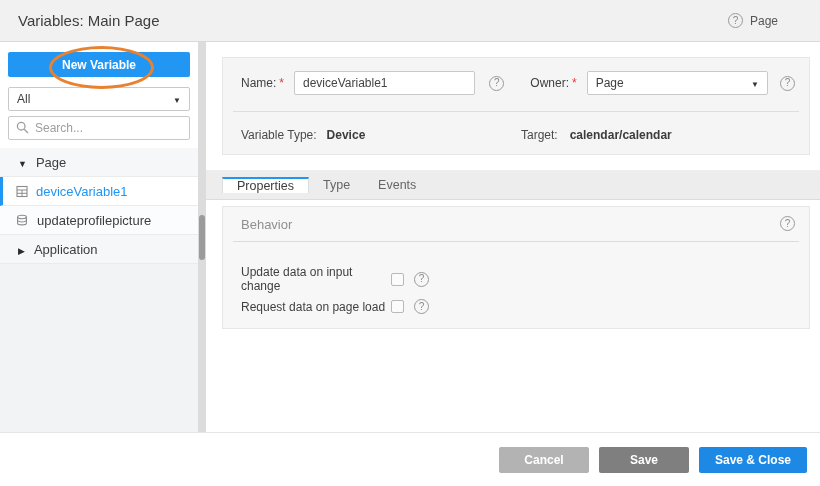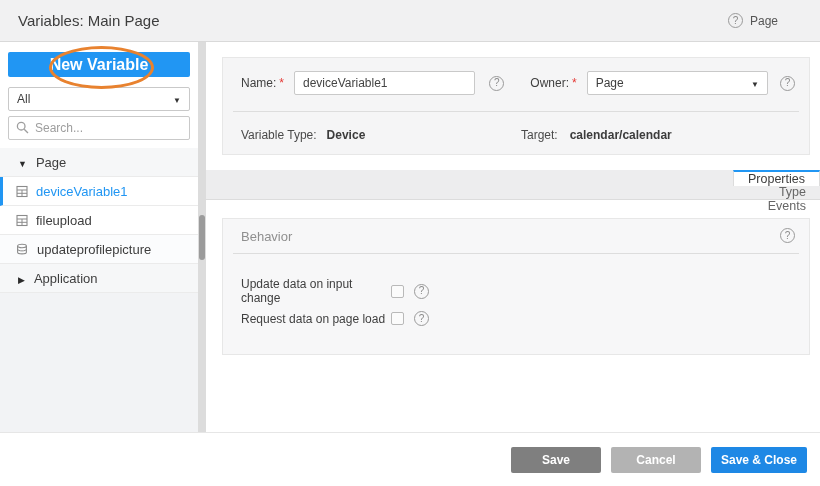--- a/index.html
+++ b/index.html
@@ -20,21 +20,21 @@
          align-items:center;justify-content:center;box-sizing:border-box;
          flex:0 0 auto;background:transparent;cursor:pointer;}
   .qicon::before{content:"?";}
 
   
   .sidebar{position:absolute;top:42px;left:0;width:198px;height:390px;
            background:#f2f3f5;box-sizing:border-box;}
   .sidebar-top{position:absolute;top:0;left:0;right:0;height:106px;background:#fff;}
   .btn-new{position:absolute;left:8px;top:10px;width:182px;height:25px;
            background:#2196f3;color:#fff;border:none;border-radius:2px;
-           font-family:inherit;font-weight:bold;font-size:16px;cursor:pointer;}
+           font-family:inherit;font-weight:bold;font-size:12px;cursor:pointer;}
   .select-box{position:absolute;left:8px;width:182px;height:24px;background:#fff;
               border:1px solid #c9c9c9;border-radius:2px;display:flex;
               align-items:center;justify-content:space-between;padding:0 8px;
               box-sizing:border-box;font-size:12px;color:#3d3d3d;cursor:pointer;}
   .select-all{top:45px;}
   .caret-small::before{content:"▼";font-size:8px;color:#333;}
   .search-wrap{position:absolute;left:8px;top:74px;width:182px;height:24px;}
   .search-input{width:100%;height:100%;border:1px solid #c9c9c9;border-radius:2px;
                 box-sizing:border-box;padding:0 8px 0 26px;font-size:12px;
                 font-family:inherit;color:#444;background:#fff;}
@@ -73,48 +73,48 @@
   .owner-select.select-box{position:static;}
   .ml14{margin-left:14px;} .ml26{margin-left:26px;} .ml12{margin-left:12px;}
   .fsep{position:absolute;top:53px;left:10px;right:10px;border-top:1px solid #ddd;}
   .vt-group{position:absolute;top:70px;left:18px;display:flex;gap:10px;
             font-size:12px;color:#4a4a4a;align-items:baseline;}
   .target-group{position:absolute;top:70px;left:298px;display:flex;gap:12px;
             font-size:12px;color:#4a4a4a;align-items:baseline;}
   .fvalue{font-weight:bold;color:#3c3c3c;}
 
   .tabbar{position:absolute;left:0;right:0;top:128px;height:30px;background:#ededee;
-          border-bottom:1px solid #dcdcdc;display:flex;align-items:flex-end;
-          padding-left:16px;box-sizing:border-box;flex-direction:column;}
+          border-bottom:1px solid #dcdcdc;display:flex;align-items:center;
+          padding-left:16px;box-sizing:border-box;}
   .tab{display:flex;align-items:center;padding:0 14px;font-size:12.5px;color:#666;
        box-sizing:border-box;cursor:pointer;}
   .tab.active{background:#fff;border-top:2px solid #2196f3;border-left:1px solid #dcdcdc;
        border-right:1px solid #dcdcdc;color:#3d3d3d;margin-bottom:-1px;}
 
-  .behavior-card{position:absolute;left:16px;top:176px;right:10px;height:137px;
+  .behavior-card{position:absolute;left:16px;top:164px;right:10px;height:123px;
                  background:#f7f7f8;border:1px solid #e7e7e7;box-sizing:border-box;}
   .bhead{position:absolute;top:10px;left:18px;color:#8f8f8f;font-size:13px;}
   .bq{position:absolute;top:9px;right:14px;}
   .bsep{position:absolute;top:34px;left:10px;right:10px;border-top:1px solid #ddd;}
   .opt{position:absolute;left:18px;display:flex;align-items:center;
        font-size:12px;color:#3f3f3f;}
   .opt1{top:58px;} .opt2{top:92px;}
   .opt-label{width:150px;}
   .checkbox{width:13px;height:13px;border:1px solid #b9b9b9;background:#fbfbfb;
             border-radius:2px;box-sizing:border-box;margin-right:10px;cursor:pointer;}
 
   
   .footer{position:absolute;left:0;right:0;top:432px;height:54px;background:#fff;
           border-top:1px solid #e6e6e6;display:flex;align-items:center;
           justify-content:flex-end;gap:10px;padding-right:13px;box-sizing:border-box;}
   .btn{height:26px;border:none;border-radius:2px;color:#fff;font-size:12px;
        font-weight:bold;font-family:inherit;cursor:pointer;}
   .btn-cancel{background:#b3b3b3;width:90px;}
   .btn-save{background:#7f7f7f;width:90px;}
-  .btn-saveclose{background:#1e88e5;width:96px;}
+  .btn-saveclose{background:#1e88e5;width:108px;}
 
   
   .annotation{position:absolute;left:49px;top:46px;width:99px;height:37px;
               border:3px solid #e8822f;border-radius:50%;pointer-events:none;z-index:6;}
 </style>
 </head>
 <body>
 
 <div class="app">
 
@@ -149,31 +149,20 @@
       <div class="trow var selected">
         <span class="vicon">
           <svg width="12" height="13" viewBox="0 0 12 13">
             <rect x="1" y="1.5" width="10" height="10" fill="none" stroke="#8b8b8b" stroke-width="1.1"></rect>
             <line x1="1" y1="5" x2="11" y2="5" stroke="#8b8b8b" stroke-width="1"></line>
             <line x1="1" y1="8.3" x2="11" y2="8.3" stroke="#8b8b8b" stroke-width="1"></line>
             <line x1="6" y1="5" x2="6" y2="11.5" stroke="#8b8b8b" stroke-width="1"></line>
           </svg>
         </span>
         <span class="tlabel">deviceVariable1</span>
-      </div>
-      <div class="trow var">
-        <span class="vicon">
-          <svg width="12" height="13" viewBox="0 0 12 13">
-            <rect x="1" y="1.5" width="10" height="10" fill="none" stroke="#8b8b8b" stroke-width="1.1"></rect>
-            <line x1="1" y1="5" x2="11" y2="5" stroke="#8b8b8b" stroke-width="1"></line>
-            <line x1="1" y1="8.3" x2="11" y2="8.3" stroke="#8b8b8b" stroke-width="1"></line>
-            <line x1="6" y1="5" x2="6" y2="11.5" stroke="#8b8b8b" stroke-width="1"></line>
-          </svg>
-        </span>
-        <span class="tlabel">fileupload</span>
       </div>
       <div class="trow var alt">
         <span class="vicon">
           <svg width="13" height="13" viewBox="0 0 13 13">
             <ellipse cx="6" cy="3" rx="4.4" ry="1.7" fill="none" stroke="#8b8b8b" stroke-width="1.1"></ellipse>
             <path d="M1.6 3 v6.2 c0 1 2 1.7 4.4 1.7 s4.4-.7 4.4-1.7 V3" fill="none" stroke="#8b8b8b" stroke-width="1.1"></path>
             <path d="M1.6 6.2 c0 1 2 1.7 4.4 1.7 s4.4-.7 4.4-1.7" fill="none" stroke="#8b8b8b" stroke-width="1"></path>
           </svg>
         </span>
         <span class="tlabel">updateprofilepicture</span>
@@ -233,19 +222,19 @@
       </div>
       <div class="opt opt2">
         <span class="opt-label">Request data on page load</span>
         <span class="checkbox"></span>
         <span class="qicon"></span>
       </div>
     </div>
   </div>
 
   <div class="footer">
+    <button class="btn btn-cancel">Cancel</button>
     <button class="btn btn-save">Save</button>
-    <button class="btn btn-cancel">Cancel</button>
     <button class="btn btn-saveclose">Save &amp; Close</button>
   </div>
 
   <div class="annotation"></div>
 </div>
 
 </body></html>

